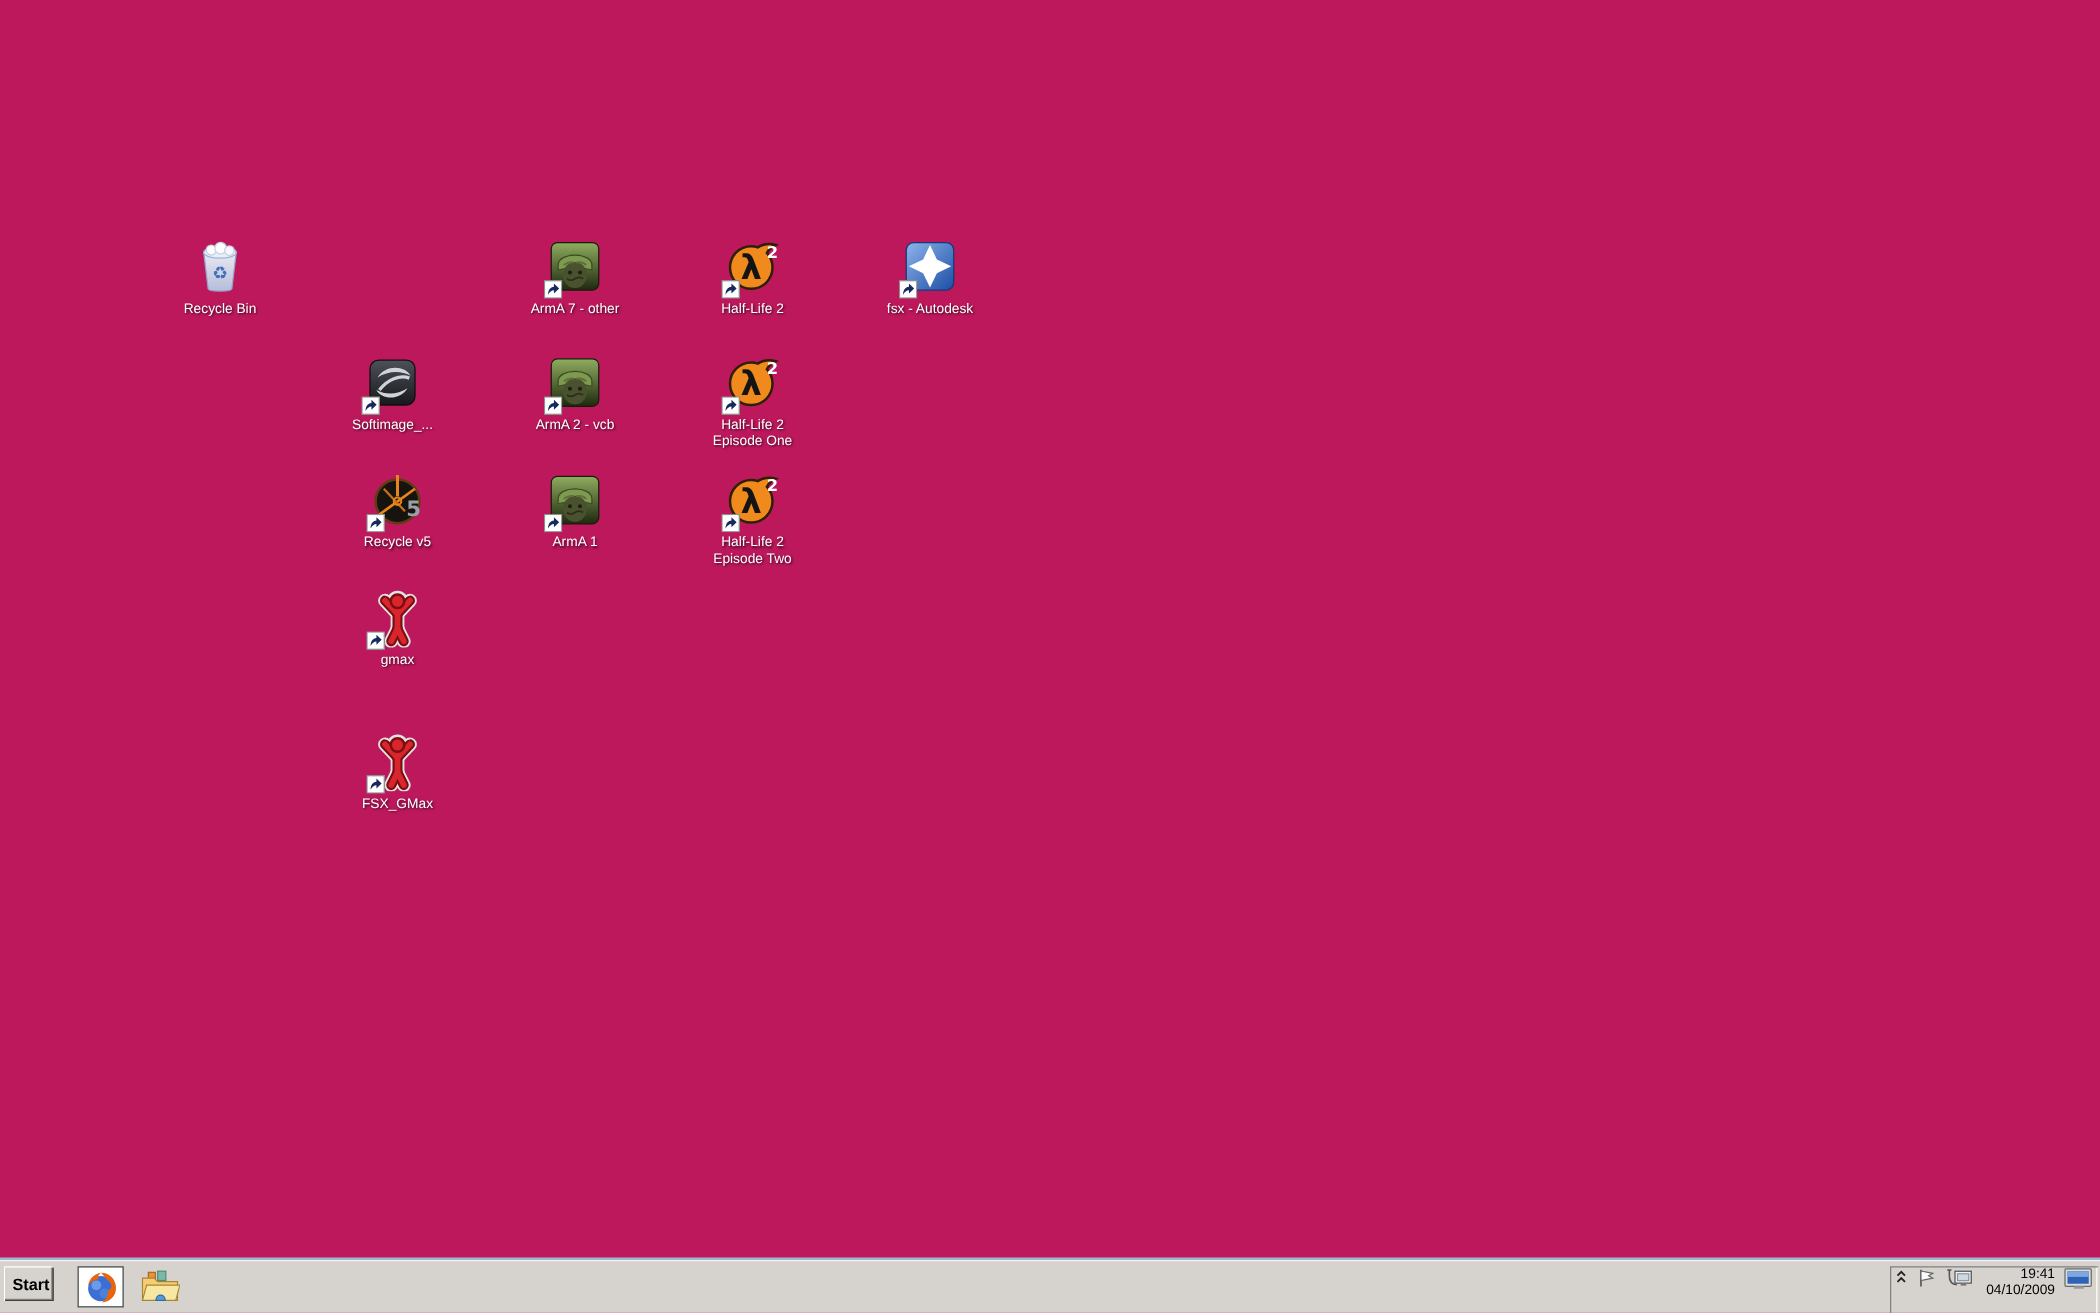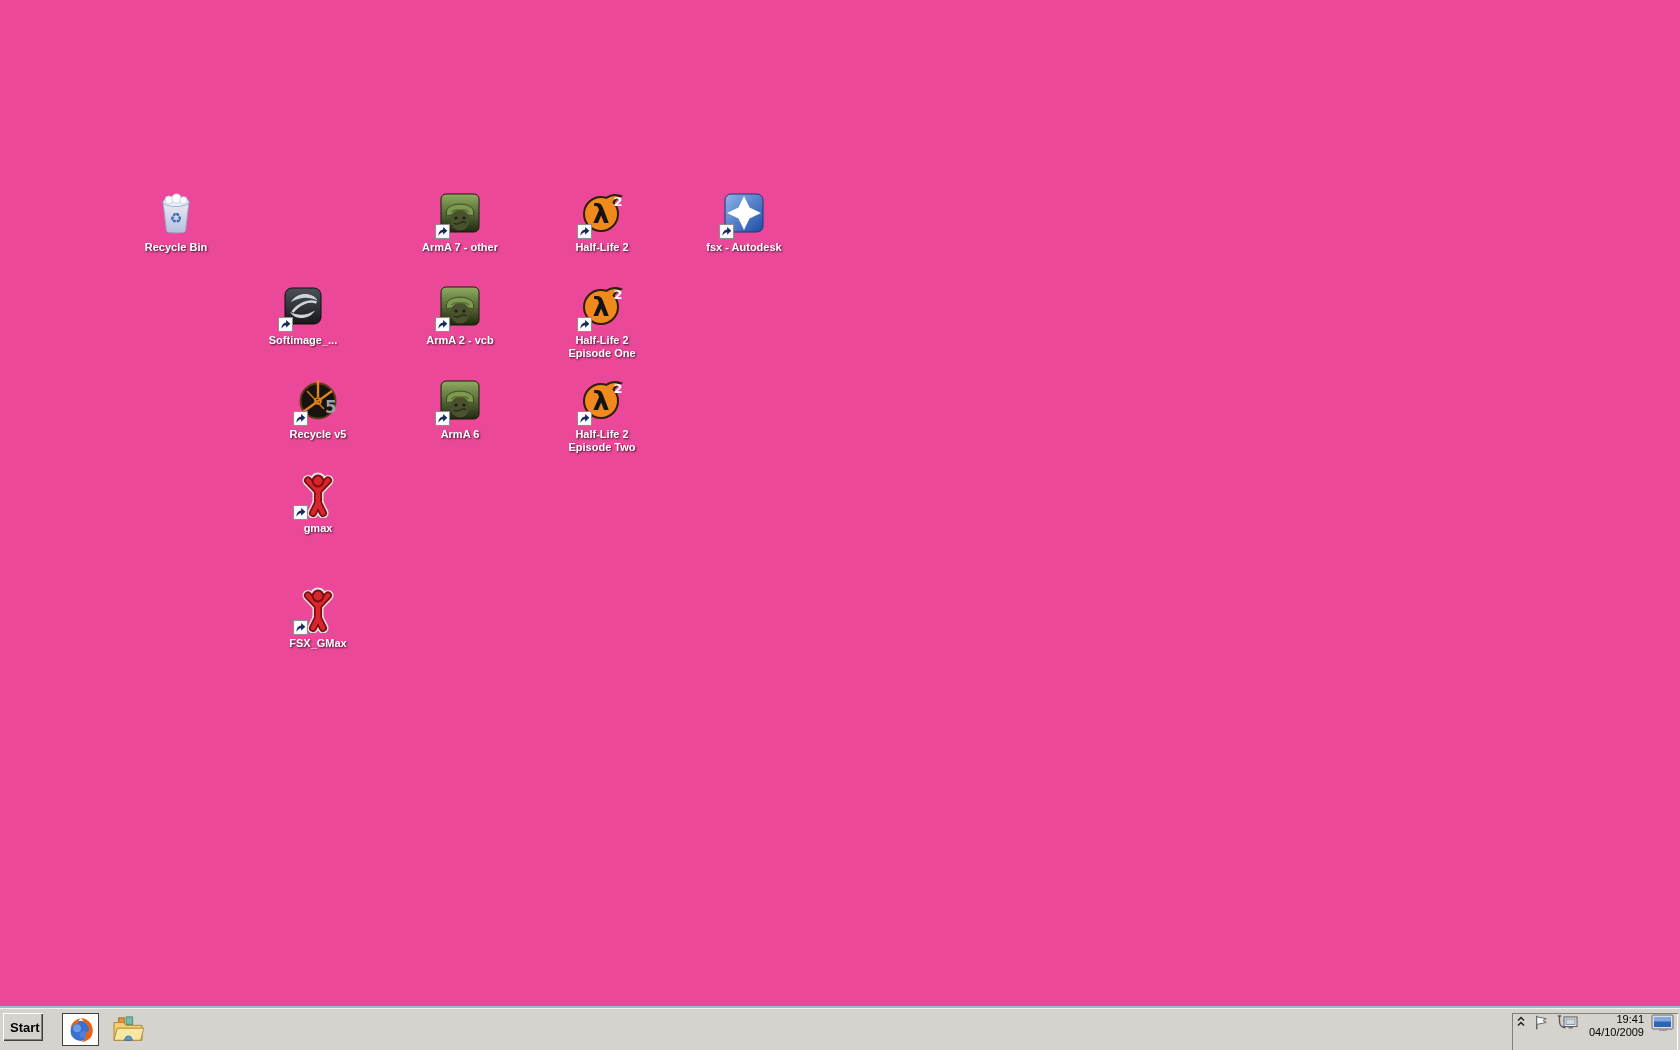--- a/index.html
+++ b/index.html
@@ -1,17 +1,17 @@
 <!DOCTYPE html>
 <html><head>
 <meta charset="utf-8">
 <style>
   html,body{margin:0;padding:0;width:1680px;height:1050px;overflow:hidden;
     font-family:"Liberation Sans", sans-serif;}
-  .desktop{position:absolute;inset:0;background:#ec4899;font-weight:bold;}
+  .desktop{position:absolute;inset:0;background:#be185d;}
 
   
   .icell{position:absolute;width:100px;text-align:center;cursor:default;}
   .ic{position:relative;display:block;width:48px;height:48px;margin:0 auto;}
   .i48{width:48px;height:48px;display:block;}
   .shortcut-ov{position:absolute;left:-1px;bottom:-2px;width:15px;height:15px;}
   .ilabel{display:block;margin-top:4px;font-size:11px;line-height:13px;color:#ffffff;
     text-shadow:1px 1px 2px rgba(0,0,0,0.75);white-space:pre-line;}
 
   
@@ -239,21 +239,21 @@
       <svg class="i48" viewBox="0 0 48 48">
           <use href="#sym-fsx"></use>
         </svg>
       <svg class="shortcut-ov" viewBox="0 0 14 14">
           <use href="#sym-shortcut"></use>
         </svg>
     </span>
     <span class="ilabel">fsx - Autodesk</span>
   </div>
 
-  <div class="icell" style="left:253px;top:282px">
+  <div class="icell" style="left:264px;top:282px">
     <span class="ic">
       <svg class="i48" viewBox="0 0 48 48">
           <use href="#sym-softimage"></use>
         </svg>
       <svg class="shortcut-ov" viewBox="0 0 14 14">
           <use href="#sym-shortcut"></use>
         </svg>
     </span>
     <span class="ilabel">Softimage_...</span>
   </div>
@@ -297,21 +297,21 @@
 
   <div class="icell" style="left:410px;top:376px">
     <span class="ic">
       <svg class="i48" viewBox="0 0 48 48">
           <use href="#sym-arma"></use>
         </svg>
       <svg class="shortcut-ov" viewBox="0 0 14 14">
           <use href="#sym-shortcut"></use>
         </svg>
     </span>
-    <span class="ilabel">ArmA 6</span>
+    <span class="ilabel">ArmA 1</span>
   </div>
 
   <div class="icell" style="left:552px;top:376px">
     <span class="ic">
       <svg class="i48" viewBox="0 0 48 48">
           <use href="#sym-lambda"></use>
         </svg>
       <svg class="shortcut-ov" viewBox="0 0 14 14">
           <use href="#sym-shortcut"></use>
         </svg>

